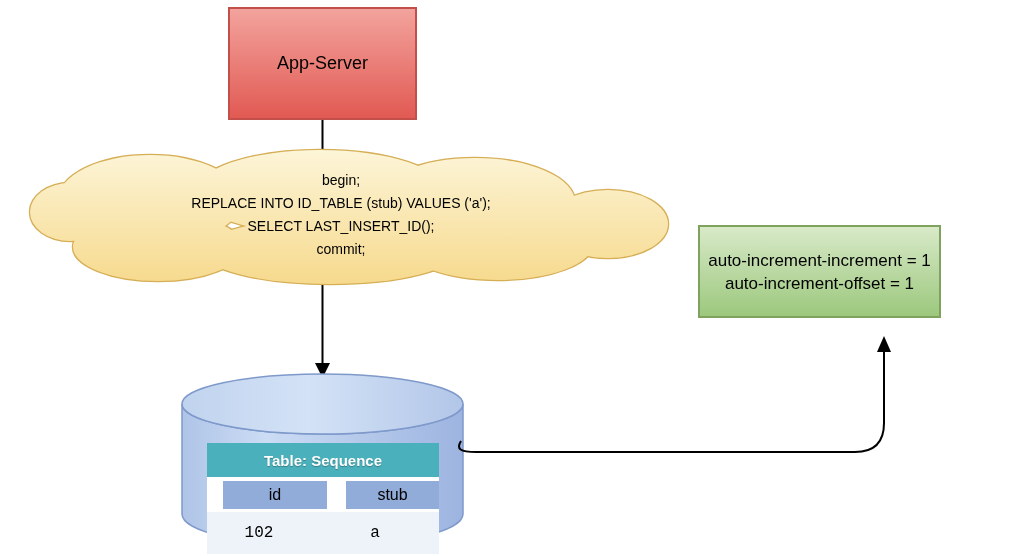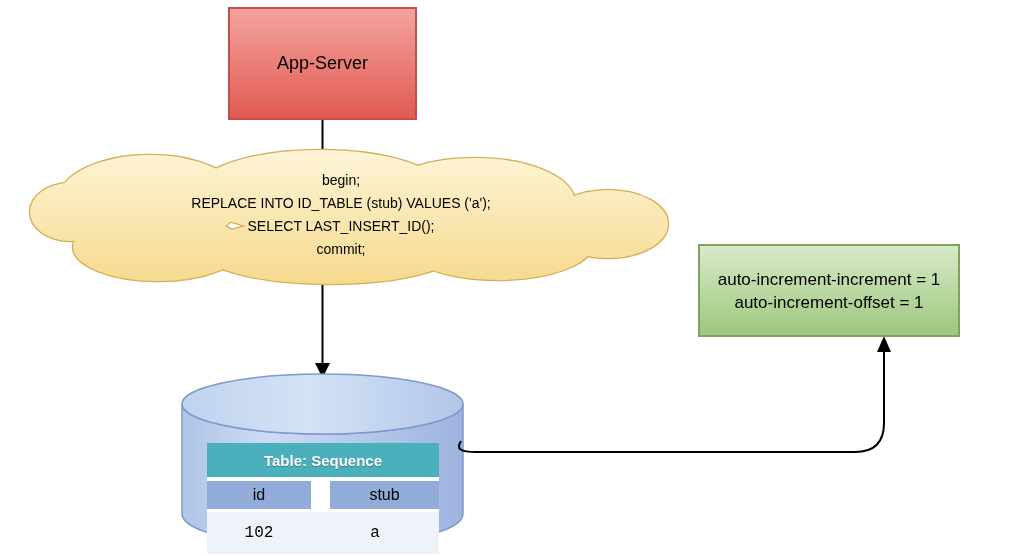--- a/index.html
+++ b/index.html
@@ -24,21 +24,21 @@
     align-items: center; justify-content: center;
     text-align: center;
   }
   .app-box {
     left: 228px; top: 7px; width: 189px; height: 113px;
     border: 2px solid var(--app-server-border, #c24f49);
     background: linear-gradient(180deg, var(--app-server-top, #f3a39d) 0%, var(--app-server-bottom, #e15a53) 100%);
     font-size: 18px;
   }
   .config-box {
-    left: 698px; top: 244px; width: 262px; height: 93px;
+    left: 698px; top: 225px; width: 243px; height: 93px;
     border: 2px solid var(--config-border, #7fa25f);
     background: linear-gradient(180deg, var(--config-top, #d8e9c8) 0%, var(--config-bottom, #9cc87d) 100%);
     font-size: 17px; line-height: 23px;
   }
   .cloud-text {
     position: absolute; z-index: 2;
     left: 40px; top: 169px; width: 602px;
     text-align: center;
     font-size: 14px; line-height: 23px;
   }
@@ -50,21 +50,21 @@
   }
   .db-table .tbl-header {
     height: 34px;
     background: var(--table-header-bg, #4ab1bc);
     color: #ffffff; font-weight: bold; font-size: 15px;
     display: flex; align-items: center; justify-content: center;
     text-shadow: 0 1px 1px rgba(0,0,0,0.3);
   }
   .db-table .tbl-cols {
     margin-top: 4px; height: 28px;
-    display: flex; gap: 19px;
+    display: flex; gap: 19px; padding-left: 16px;
   }
   .db-table .tbl-cols .cell {
     background: var(--table-col-bg, #91acd9);
     display: flex; align-items: center; justify-content: center;
   }
   .db-table .tbl-row {
     margin-top: 3px; height: 42px;
     display: flex;
     background: var(--table-row-bg, #eef3f9);
     font-family: Liberation Mono, monospace;

